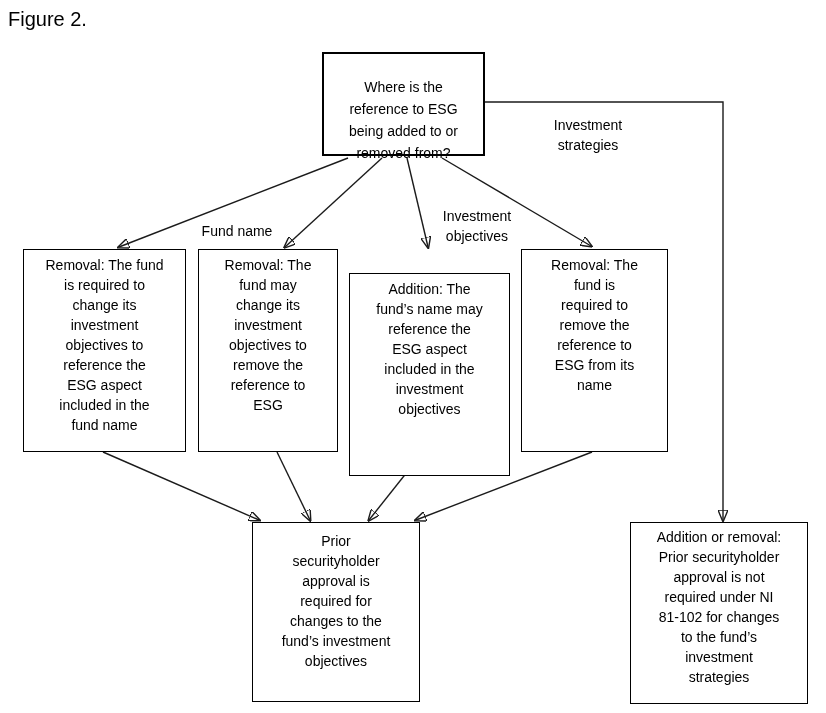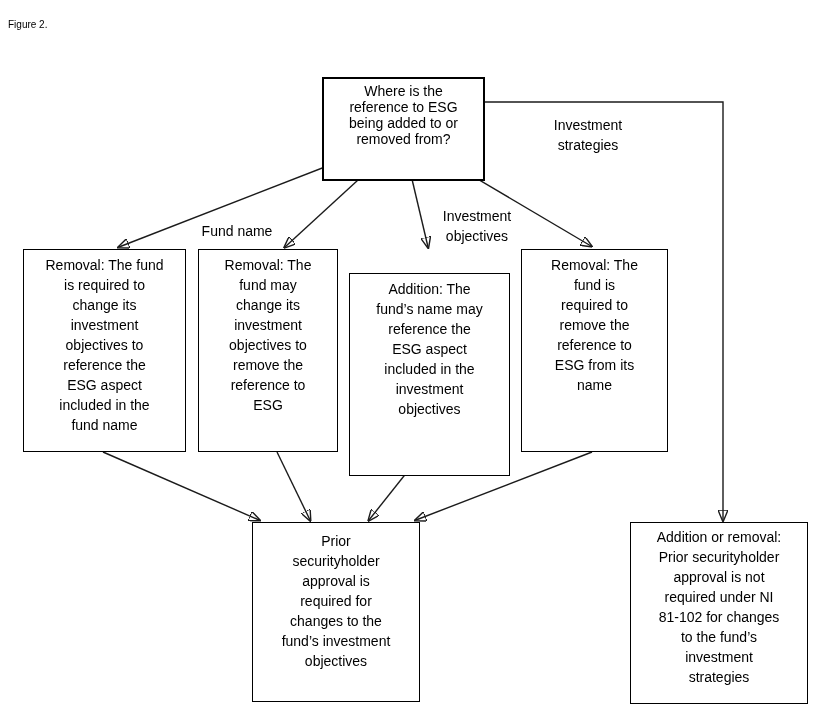--- a/index.html
+++ b/index.html
@@ -8,22 +8,22 @@
     width: 826px;
     height: 713px;
     background: #ffffff;
     font-family: "Liberation Sans", sans-serif;
     color: #000000;
     overflow: hidden;
   }
   .figure-label {
     position: absolute;
     left: 8px;
-    top: 16px;
-    font-size: 10px;
+    top: 10px;
+    font-size: 20px;
     line-height: 18px;
   }
   svg.arrow-layer {
     position: absolute;
     left: 0; top: 0;
     width: 826px; height: 713px;
   }
   svg.arrow-layer line, svg.arrow-layer path {
     stroke: #1b1b1b;
     stroke-width: 1.4;
@@ -36,23 +36,22 @@
     background: #ffffff;
     text-align: center;
     font-size: 14px;
     line-height: 20px;
     white-space: pre-line;
     padding: 5px 2px 0 2px;
   }
   .node .b { font-weight: 400; }
   .node-question {
     border-width: 2px;
-    line-height: 16px;
-    padding-top: 4px;
-    margin-top: 25px;
+    line-height: 22px;
+    padding-top: 22px;
   }
   .edge-label {
     position: absolute;
     text-align: center;
     font-size: 14px;
     line-height: 20px;
     white-space: pre-line;
   }
 </style>
 </head>

